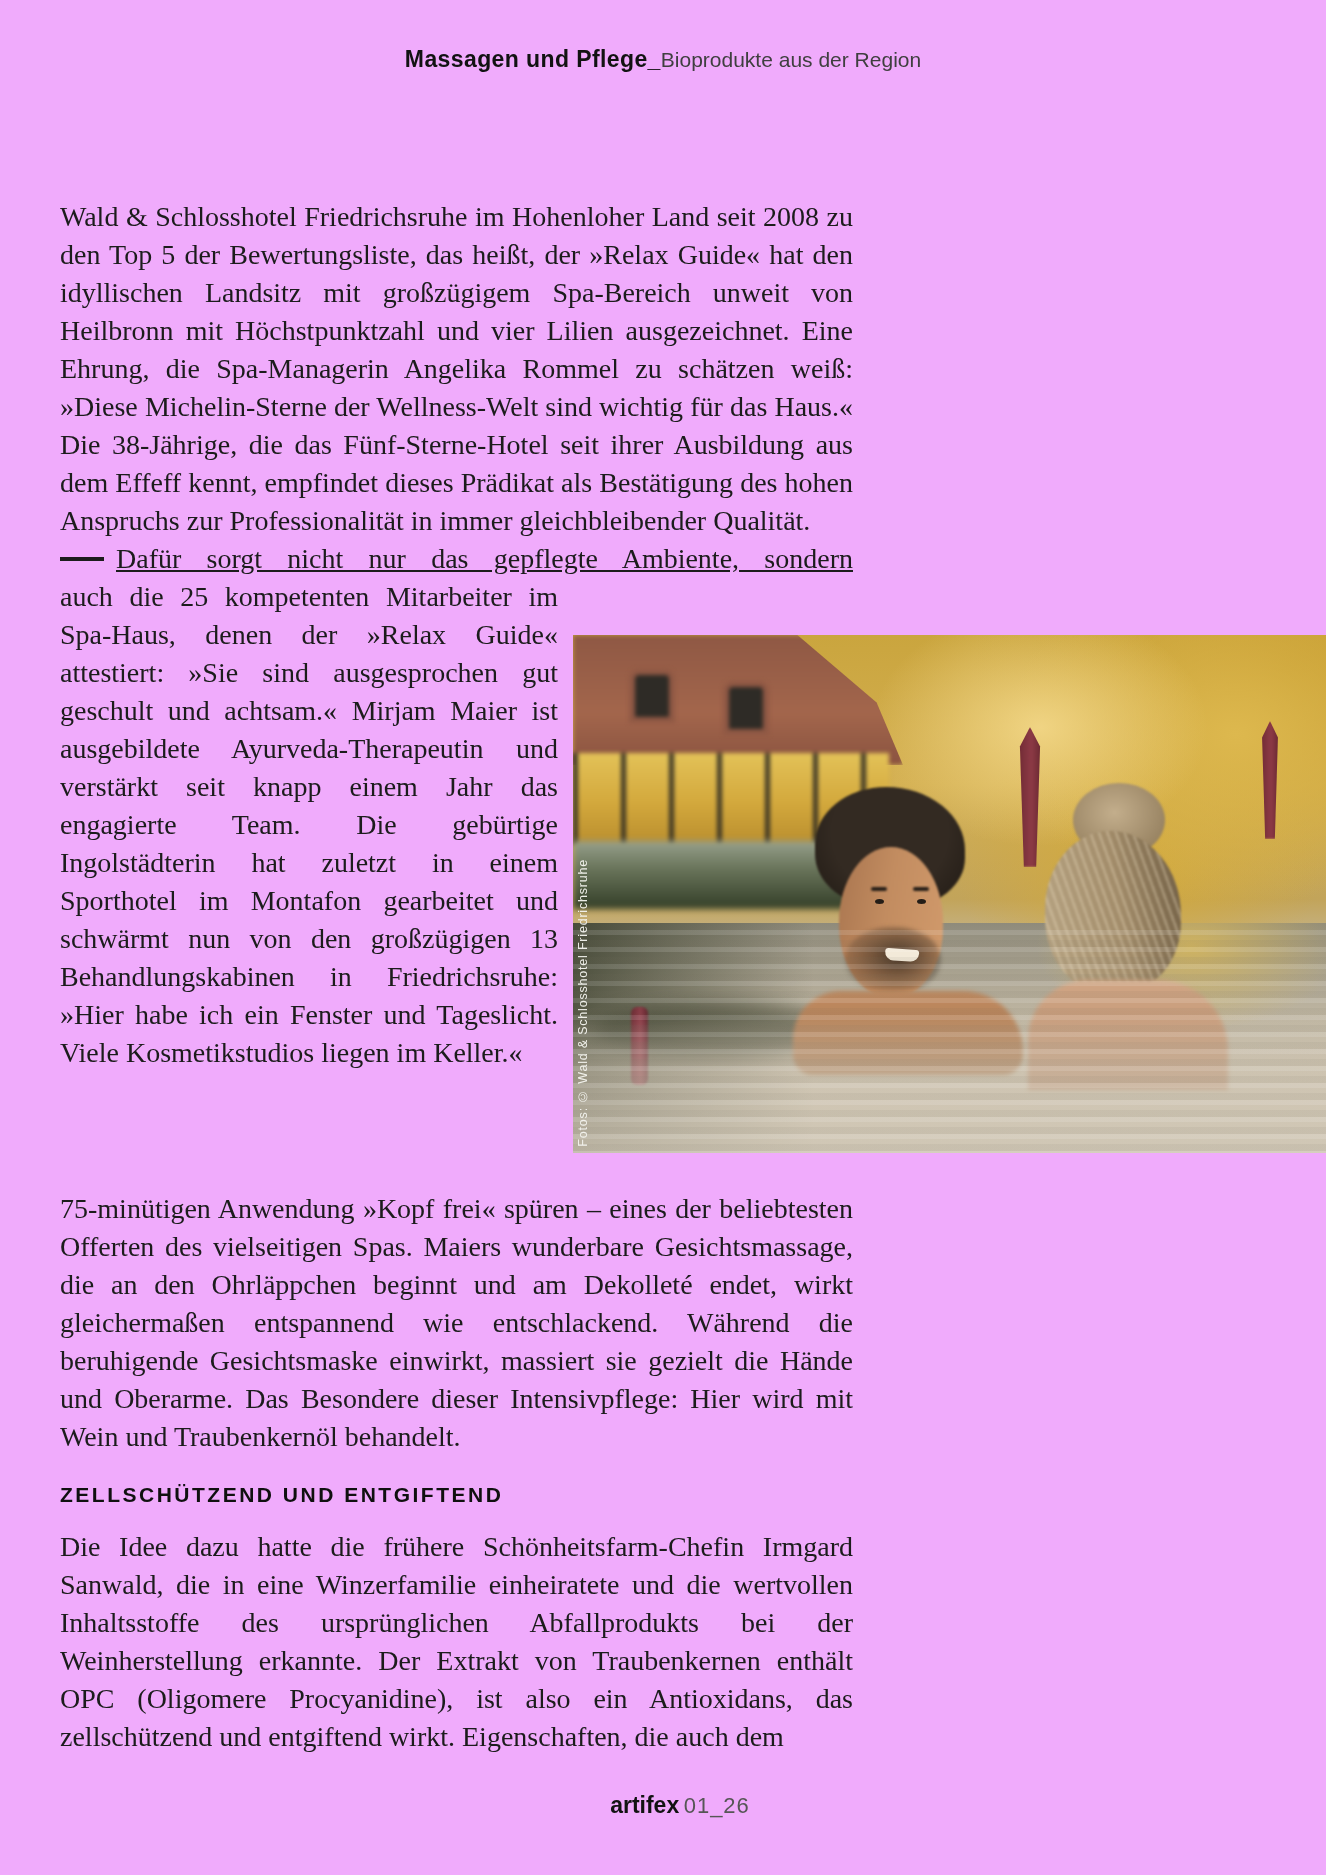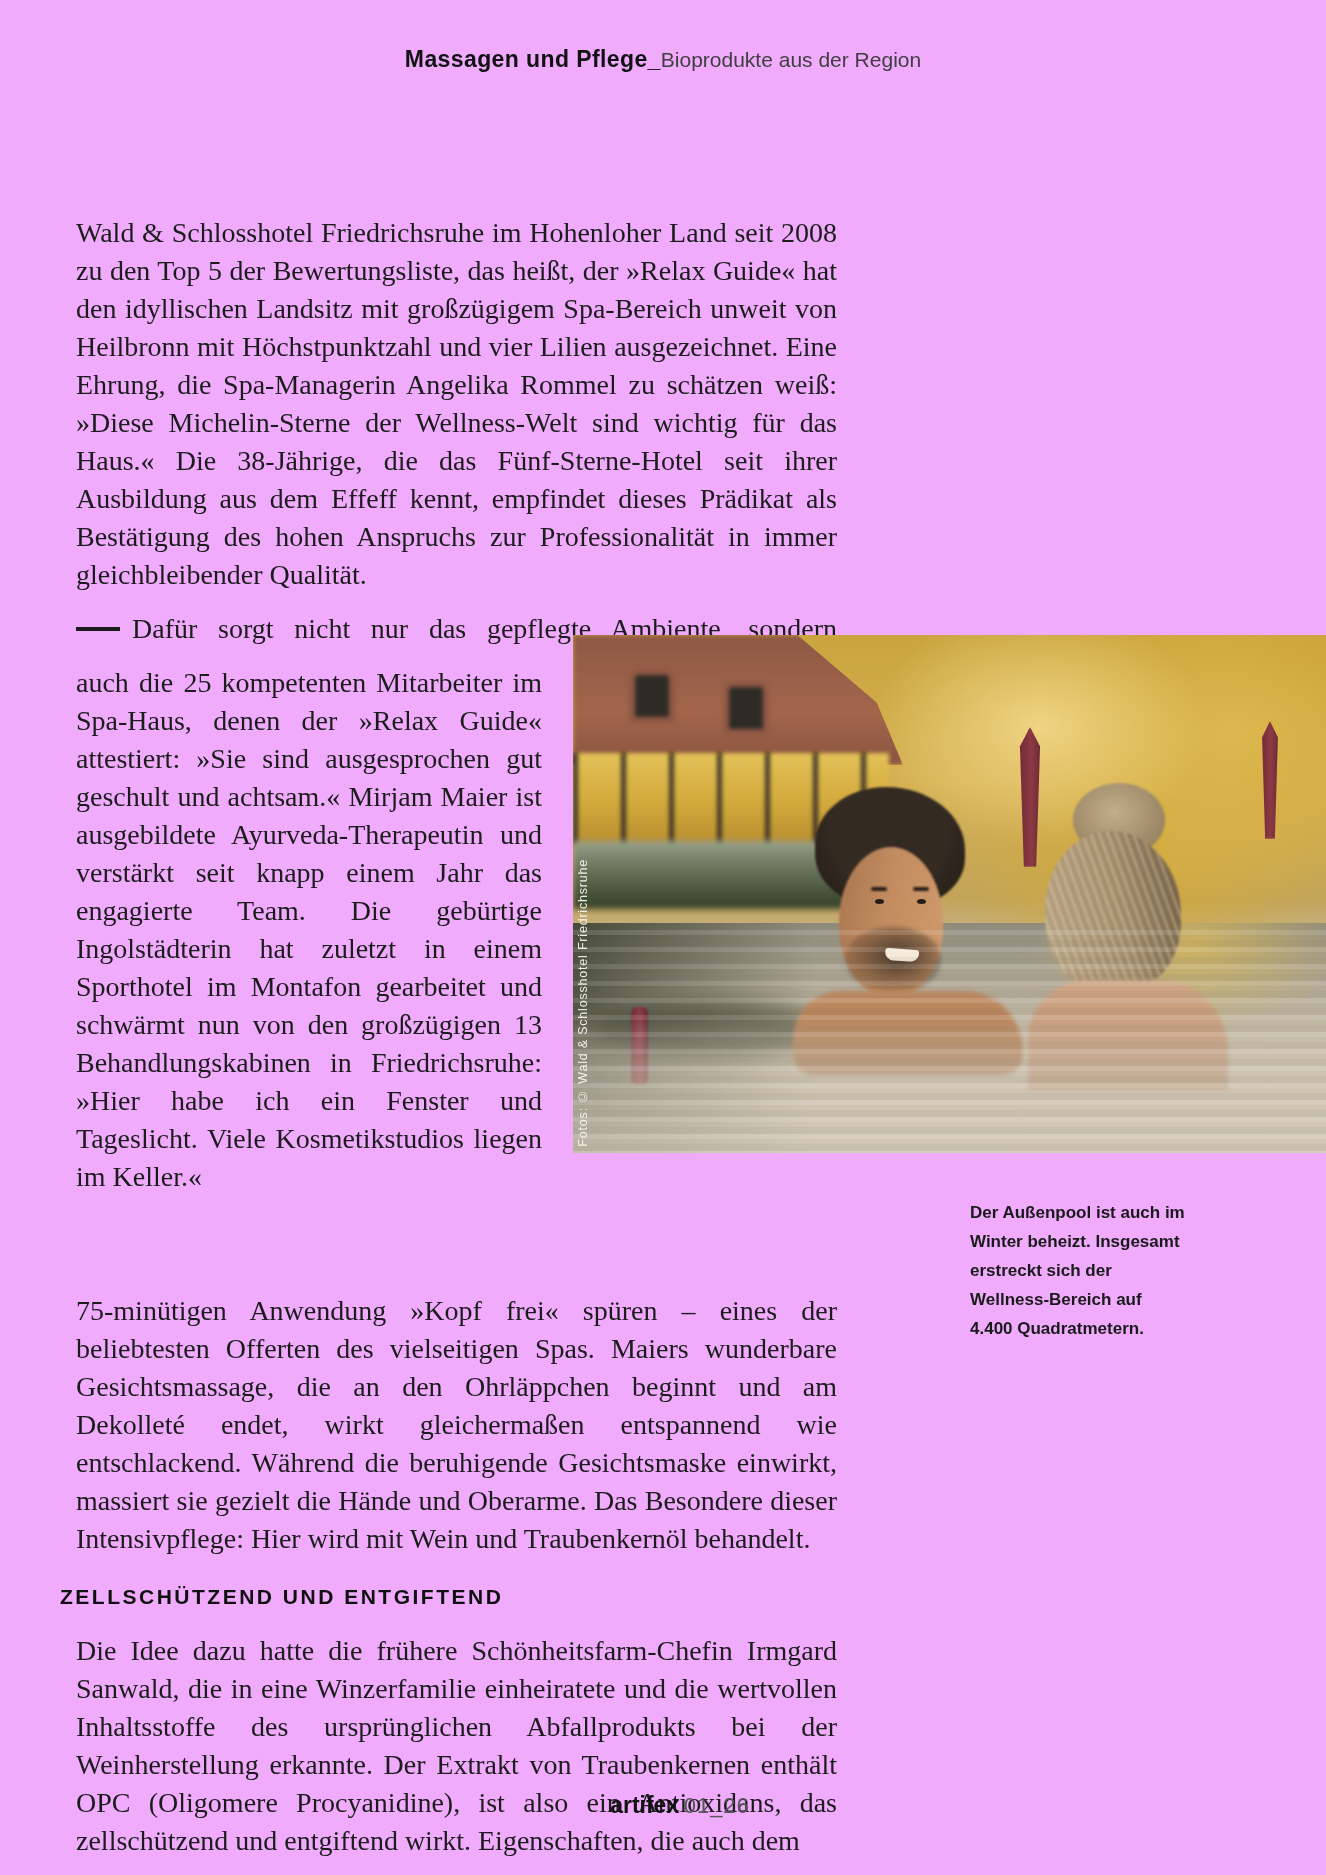--- a/index.html
+++ b/index.html
@@ -12,22 +12,22 @@
 
   
   .kicker { position:absolute; top:46px; left:0; width:100%; text-align:center;
     font-family:"Liberation Sans","DejaVu Sans",sans-serif; }
   .kicker .k-bold { font-size:23px; font-weight:700; letter-spacing:.4px; color:#121212; }
   .kicker .k-light { font-size:21px; font-weight:400; color:#3f3f3f; }
 
   
   .textflow { position:absolute; left:60px; top:198px; width:793px;
     font-size:28px; line-height:38px; text-align:justify; hyphens:auto; }
-  .textflow p { margin:16px; padding:0; }
-  .p-intro { height:38px; overflow:hidden; text-align-last:justify; }
+  .textflow p { margin:0; padding:0; }
+  .p-intro { height:38px; overflow:hidden; text-align-last:justify;text-decoration:underline; }
   .p-narrow { width:498px; min-height:612px; }
   .p-narrow .cont-last { text-align-last:justify; }
   .dash { display:inline-block; width:44px; height:4px; background:#1c1c1c;
     margin-right:12px; vertical-align:7px; }
   .section-heading { margin:20px 0 14px 0; text-align:center; text-align-last:left;
     font-family:"Liberation Sans","DejaVu Sans",sans-serif;
     font-size:21px; font-weight:700; letter-spacing:2.5px; color:#101010; }
 
   
   .photo { position:absolute; left:573px; top:635px; width:753px; height:518px;
@@ -149,20 +149,19 @@
     <div class="m-eye e1"></div>
     <div class="m-eye e2"></div>
     <div class="m-beard"></div>
     <div class="m-smile"></div>
     <div class="m-shoulders"></div>
     <div class="ph-fade"></div>
     <div class="ph-streaks"></div>
     <div class="ph-credit">Fotos: © Wald &amp; Schlosshotel Friedrichsruhe</div>
   </div>
 
-  <div class="caption">Der Außenpool ist auch im Winter beheizt. Insgesamt erstreckt sich der Wellness-Bereich auf 4.400 Quadratmetern.</div>
 
   <div class="pagefoot">
     <span class="f-brand">artifex</span>
     <span class="f-issue">01_26</span>
   </div>
 
 </div>
 
 </body></html>

